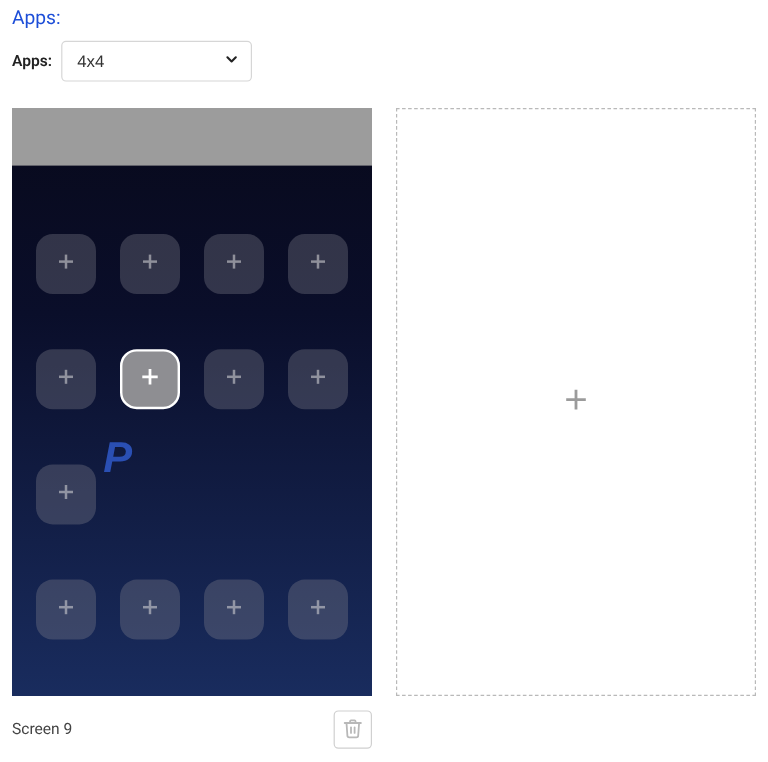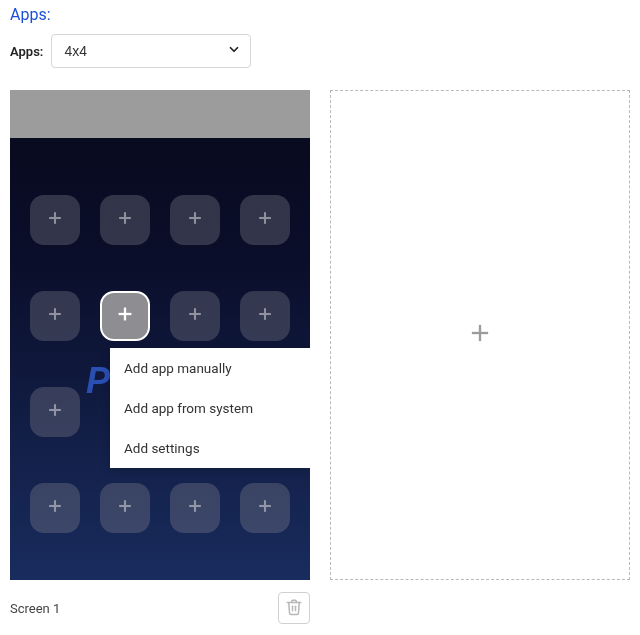--- a/index.html
+++ b/index.html
@@ -20,21 +20,21 @@
       gap: 8px;
       margin-bottom: 22px;
     }
     .grid-label {
       font-size: 13px;
       font-weight: 600;
       color: #222;
     }
     .grid-select {
       position: relative;
-      width: 200px;
+      width: 159px;
     }
     .grid-select select {
       width: 100%;
       padding: 8px 30px 8px 12px;
       font-size: 14px;
       border: 1px solid #d6d6d6;
       border-radius: 4px;
       background: #fff;
       appearance: none;
       color: #333;
@@ -255,29 +255,24 @@
               </svg></span>
           </div>
         <div class="app-slot">
             <span><svg width="20" height="20" viewBox="0 0 24 24" fill="none" stroke="#cdcdd1" stroke-width="2.5">
                 <line x1="12" y1="5" x2="12" y2="19"></line>
                 <line x1="5" y1="12" x2="19" y2="12"></line>
               </svg></span>
           </div>
       </div>
 
-      <div class="context-menu">
-        <div class="item">Add app manually</div>
-        <div class="item">Add app from system</div>
-        <div class="item">Add settings</div>
-      </div>
     </div>
 
     <div class="screen-footer">
-      <span class="screen-label">Screen 1</span>
+      <span class="screen-label">Screen 9</span>
       <button class="trash-btn">
         <span>
           <svg width="18" height="18" viewBox="0 0 24 24" fill="none" stroke="#b8b8b8" stroke-width="2" stroke-linecap="round" stroke-linejoin="round">
             <polyline points="3 6 5 6 21 6"></polyline>
             <path d="M19 6l-1 14a2 2 0 0 1-2 2H8a2 2 0 0 1-2-2L5 6"></path>
             <path d="M10 11v6"></path>
               <path d="M14 11v6"></path>
             <path d="M9 6V4a1 1 0 0 1 1-1h4a1 1 0 0 1 1 1v2"></path>
           </svg>
         </span>

